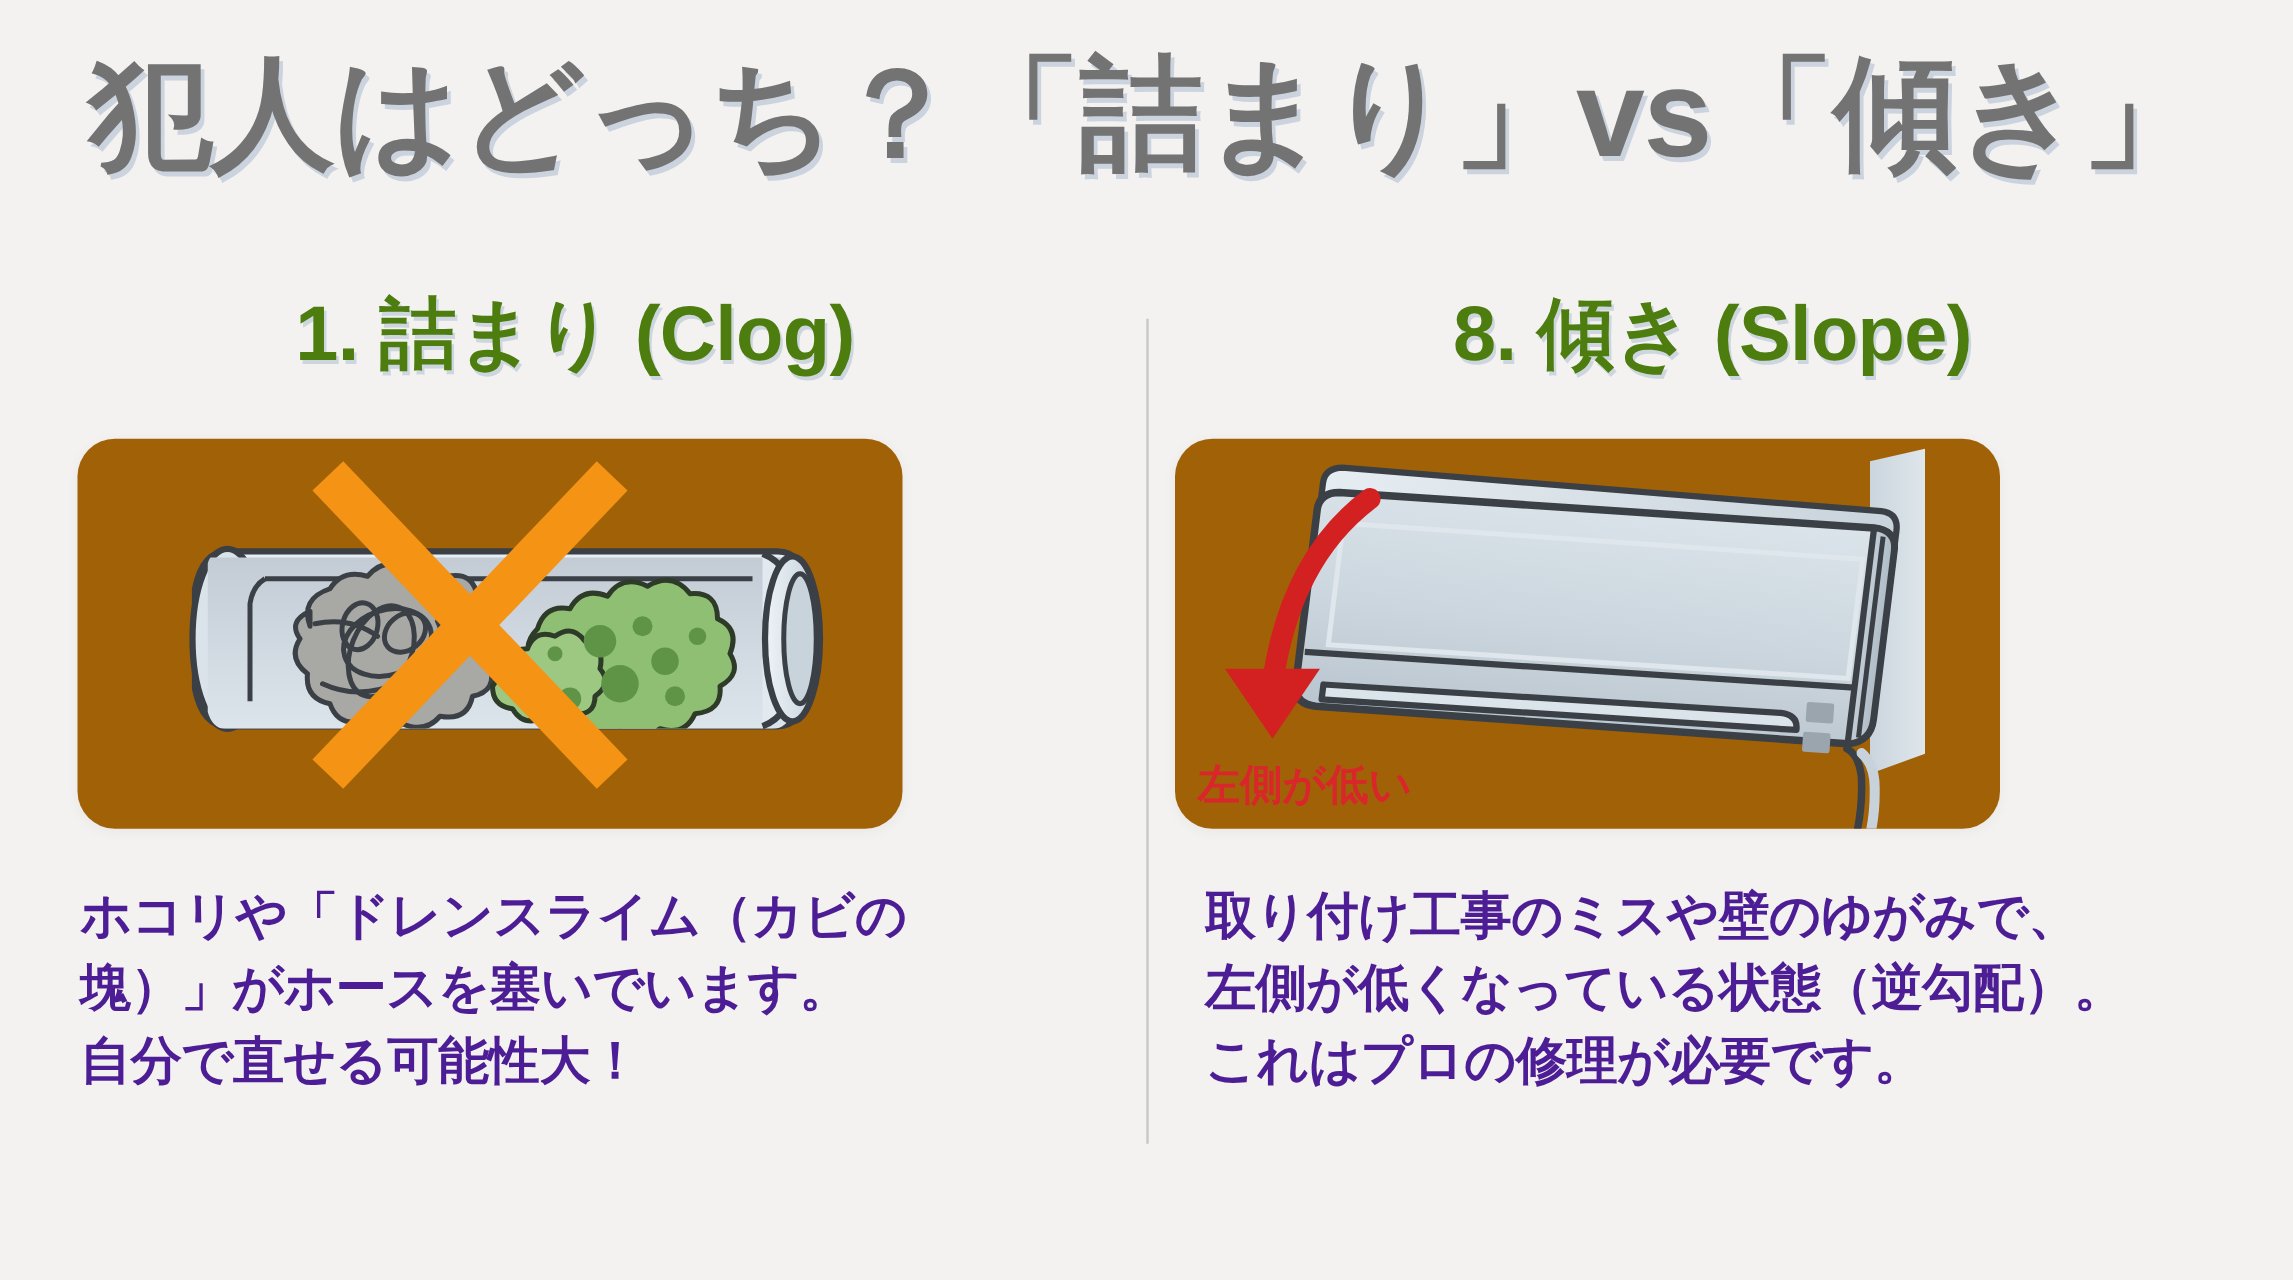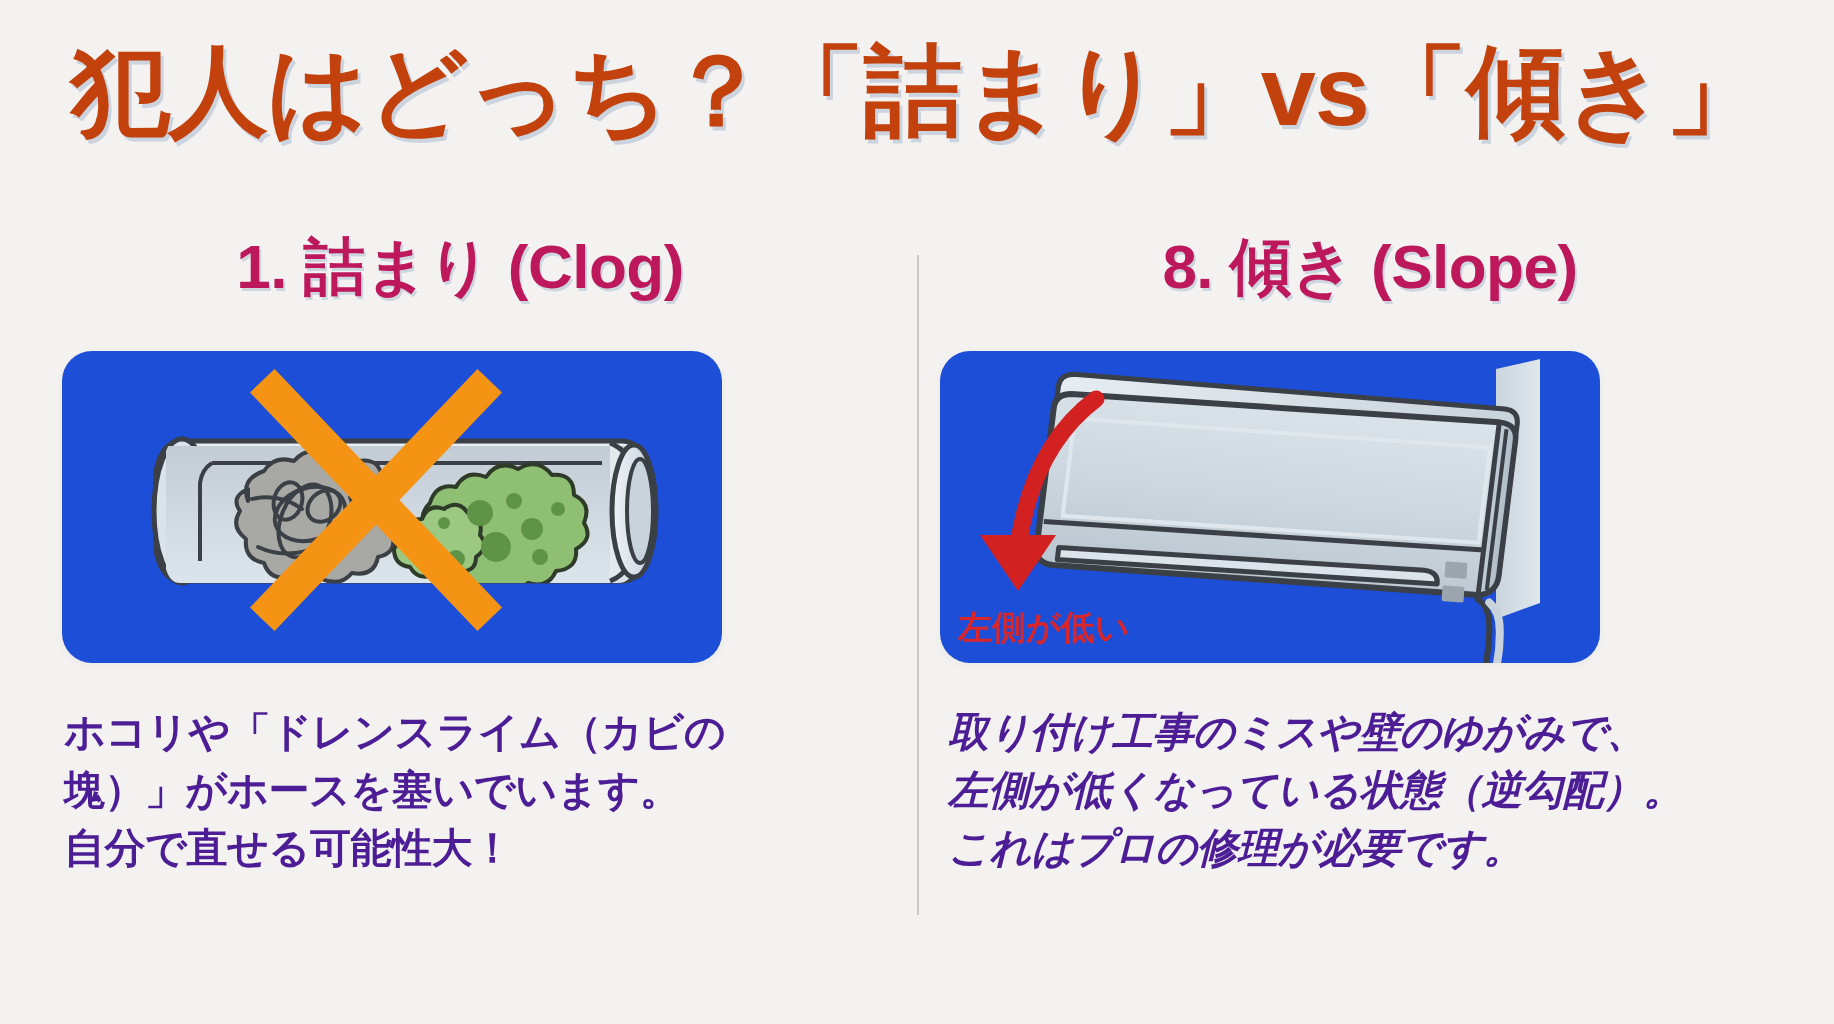--- a/index.html
+++ b/index.html
@@ -22,21 +22,21 @@
   .title {
     position: absolute;
     left: 0;
     top: 38px;
     width: 1834px;
     text-align: center;
     font-size: 99px;
     line-height: 1.08;
     font-weight: 700;
     letter-spacing: -1px;
-    color: #c2410c;
+    color: #737373;
     text-shadow: 3px 4px 0 rgba(120,150,185,0.33);
     white-space: nowrap;
   }
 
   
   .divider {
     position: absolute;
     left: 917px;
     top: 255px;
     width: 2px;
@@ -48,52 +48,52 @@
   .col {
     position: absolute;
     top: 225px;
   }
   .col-left  { left: 40px;  width: 840px; }
   .col-right { left: 940px; width: 860px; }
 
   .col-heading {
     font-size: 62px;
     font-weight: 700;
-    color: #be185d;
+    color: #4d7c0f;
     text-align: center;
     letter-spacing: -0.5px;
     text-shadow: 2px 3px 0 rgba(120,150,185,0.30);
     margin: 0;
     white-space: nowrap;
   }
 
   
   .card {
     position: relative;
     margin: 42px auto 0 auto;
-    background: #1d4ed8;
+    background: #a16207;
     border-radius: 30px;
     box-shadow: 0 2px 10px rgba(0,0,0,0.045);
     overflow: hidden;
   }
   .card-left  { width: 660px; height: 312px; margin-left: 22px;}
   .card-right { width: 660px; height: 312px; margin-left: 0; }
 
   
   .caption {
     margin: 40px 0 0 0;
     font-size: 41px;
     line-height: 1.42;
     font-weight: 700;
     color: #4c1d95;
     letter-spacing: -0.5px;
     white-space: pre-line;
   }
   .caption-left  { margin-left: 24px; }
-  .caption-right { margin-left: 8px; font-style: italic; }
+  .caption-right { margin-left: 24px; }
 
   svg { display: block; }
 </style>
 </head>
 <body>
 
 <div id="page">
 
   <div class="title">犯人はどっち？「詰まり」vs「傾き」</div>
 

